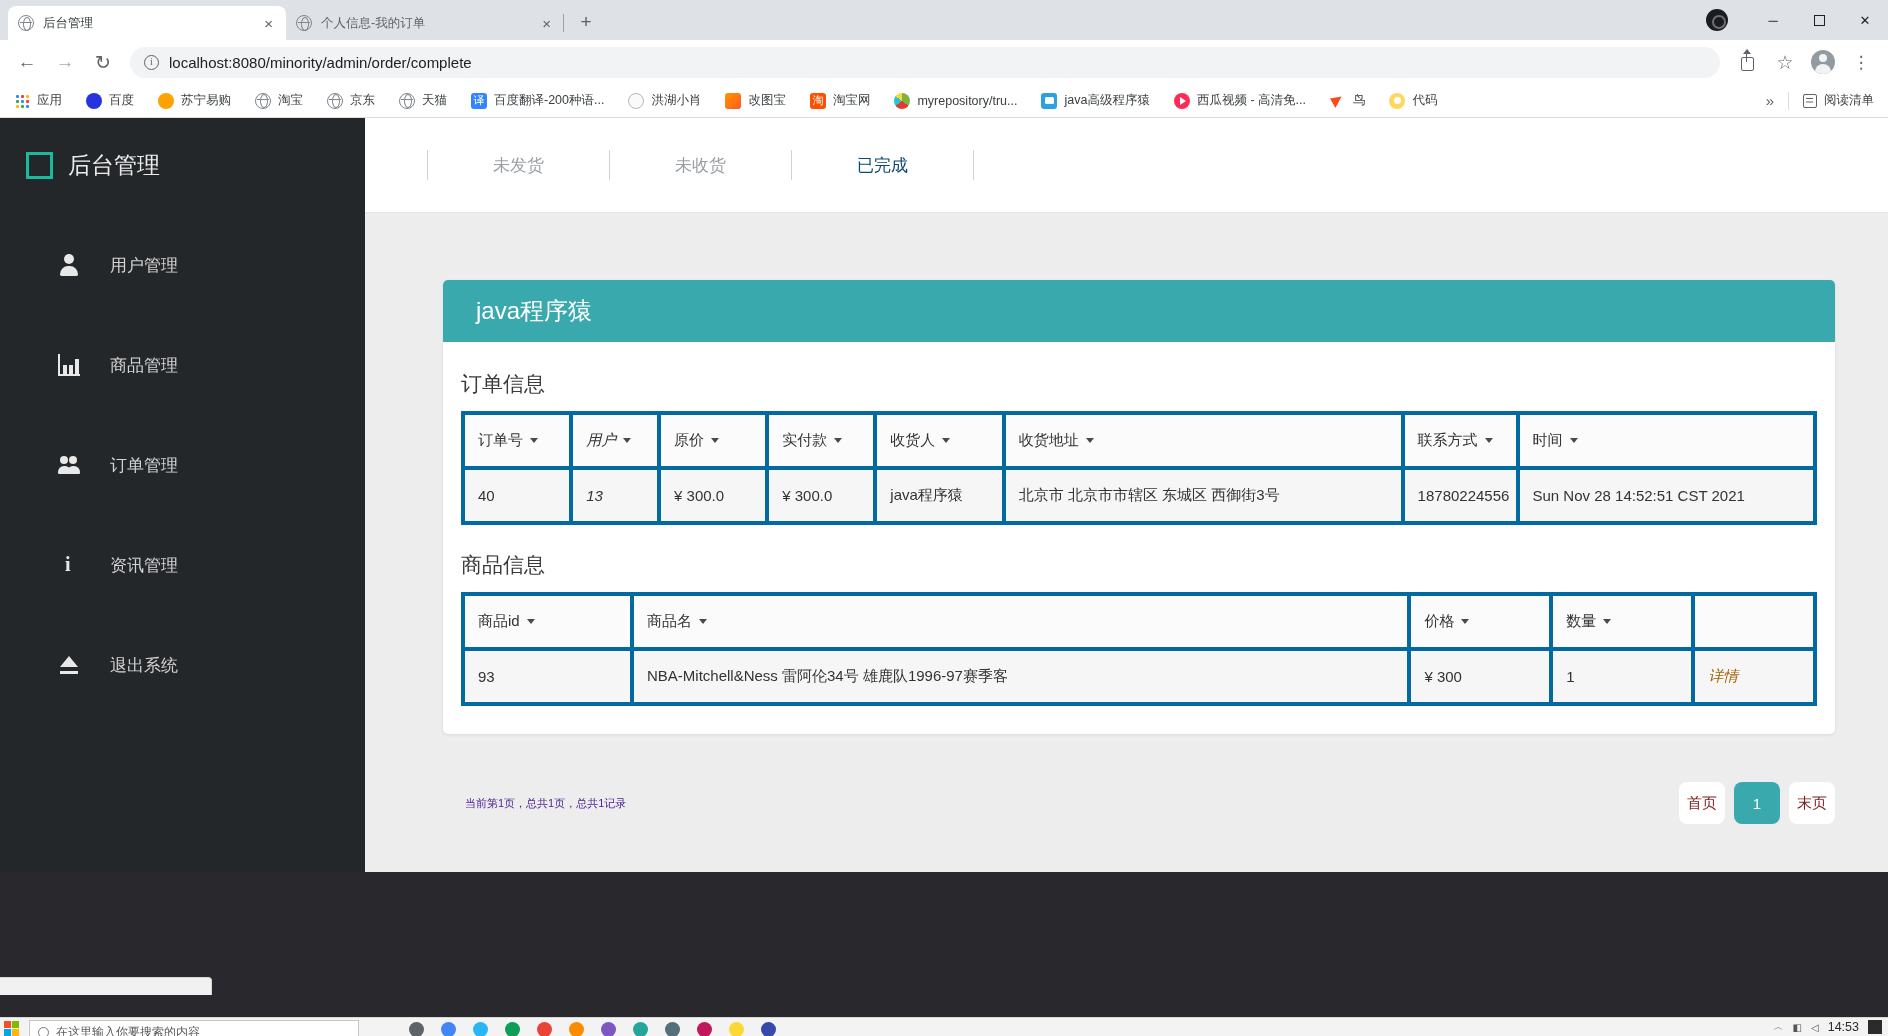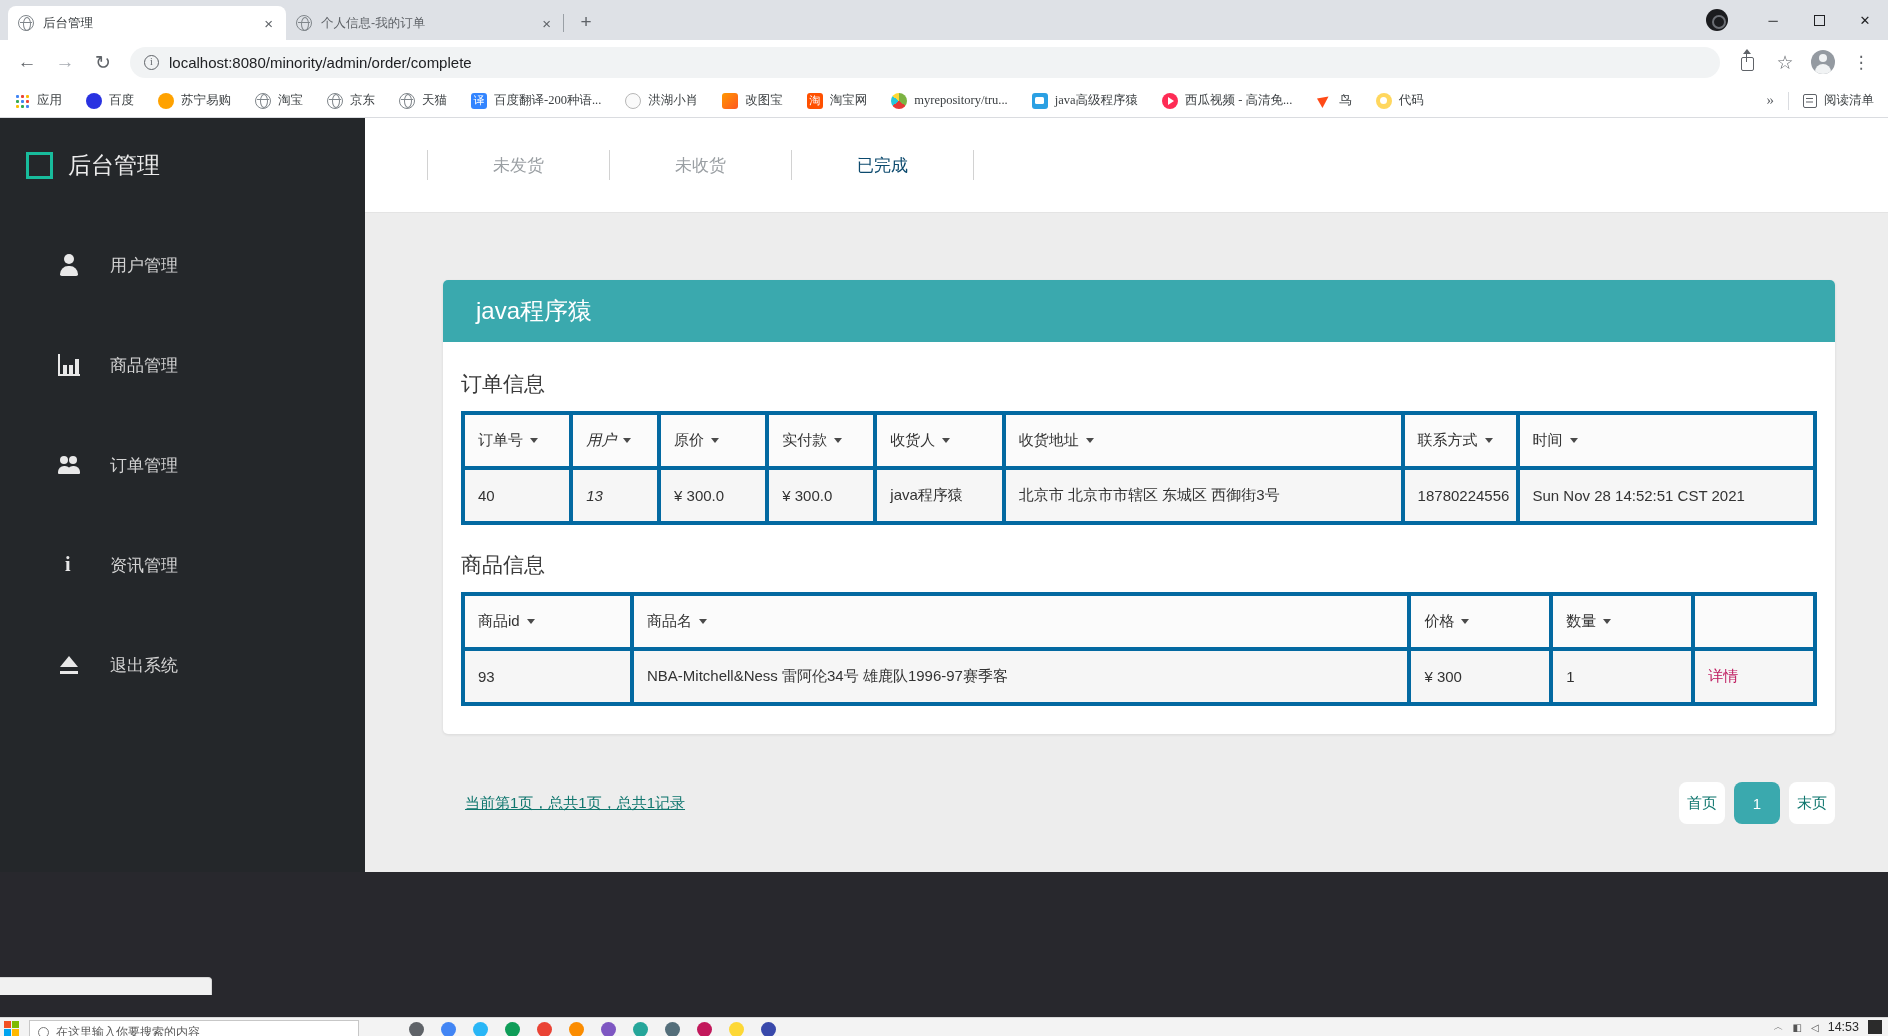--- a/index.html
+++ b/index.html
@@ -30,21 +30,21 @@
   .url-text { font-size: 15px; color: #202124; }
   .icon-share { width: 13px; height: 14px; border: 1.6px solid #5f6368; border-radius: 2px; position: relative; margin-top: 4px; }
   .icon-share::before { content:""; position: absolute; left: 4px; top: -7px; width: 1.8px; height: 11px; background: #5f6368; }
   .icon-share::after { content:""; position: absolute; left: 1.2px; top: -9px; border-left: 4px solid transparent; border-right: 4px solid transparent; border-bottom: 5px solid #5f6368; }
   .icon-star { font-size: 19px; color: #5f6368; }
   .icon-avatar { width: 24px; height: 24px; border-radius: 50%; background: #949aa1; position: relative; overflow: hidden; }
   .icon-avatar::before { content:""; position: absolute; top: 4px; left: 8px; width: 8px; height: 8px; border-radius: 50%; background: #f1f3f4; }
   .icon-avatar::after { content:""; position: absolute; top: 14px; left: 4px; width: 16px; height: 10px; border-radius: 8px 8px 0 0; background: #f1f3f4; }
   .icon-menu { font-size: 17px; color: #5f6368; letter-spacing: 0; }
 
-  .bookmarks { height: 34px; background: #fff; border-bottom: 1px solid #dadce0; display: flex; align-items: center; padding: 0 14px; gap: 34px; font-size: 12.5px; color: #3c4043; flex: 0 0 auto; font-family: Liberation Serif, serif; }
+  .bookmarks { height: 34px; background: #fff; border-bottom: 1px solid #dadce0; display: flex; align-items: center; padding: 0 14px; gap: 34px; font-size: 12.5px; color: #3c4043; flex: 0 0 auto; }
   .bm { display: flex; align-items: center; gap: 7px; white-space: nowrap; }
   .bm-right { margin-left: auto; display: flex; align-items: center; gap: 14px; }
   .bm-divider { width: 1px; height: 18px; background: #dadce0; }
   .chev { color: #5f6368; font-size: 15px; }
   .icon-readlist { width: 14px; height: 14px; border: 1.5px solid #5f6368; border-radius: 2px; position: relative; }
   .icon-readlist::before { content:""; position: absolute; left: 2px; top: 3px; width: 7px; height: 1.5px; background: #5f6368; box-shadow: 0 3.5px 0 #5f6368; }
 
   
   .fav { width: 16px; height: 16px; border-radius: 3px; display: inline-flex; align-items: center; justify-content: center; font-size: 11px; color: #fff; flex: 0 0 auto; position: relative; }
   .fav-grid::before { content:""; position: absolute; top: 2px; left: 2px; width: 3px; height: 3px; border-radius: 1px; background: #4285f4;
@@ -98,37 +98,37 @@
   .card { width: 1392px; margin: 67px 0 0 78px; background: #fff; border-radius: 5px; box-shadow: 0 1px 3px rgba(0,0,0,0.09); }
   .card-header { height: 62px; background: #3aa9ae; border-radius: 5px 5px 0 0; color: #fff; font-size: 24px; display: flex; align-items: center; padding-left: 33px; }
   .card-body { padding: 14px 18px 28px 18px; }
   .section-title { font-size: 21px; font-weight: normal; color: #3a3a3a; margin: 14px 0 13px 0; }
 
   table { width: 100%; border-collapse: collapse; table-layout: fixed; }
   th, td { border: 4px solid #0369a1; padding: 16px 13px; font-size: 15px; font-weight: normal; text-align: left; color: #333; overflow: hidden; white-space: nowrap; }
   thead th { background: #fbfbfb; border-bottom: 2px solid #dcdcdc; }
   tbody td { background: #f6f6f6; }
   .caret { display: inline-block; margin-left: 7px; vertical-align: 2px; border-left: 4.5px solid transparent; border-right: 4.5px solid transparent; border-top: 5.5px solid #4a4a4a; }
-  td.link-cell { color: #be185d; cursor: pointer; }
+  td.link-cell { color: #a16207; cursor: pointer; font-style: italic; }
   #order-table th:nth-child(1), #order-table td:nth-child(1) { width: 8%; }
   #order-table th:nth-child(2), #order-table td:nth-child(2) { width: 6.5%; font-style: italic; }
   #order-table th:nth-child(3), #order-table td:nth-child(3) { width: 8%; }
   #order-table th:nth-child(4), #order-table td:nth-child(4) { width: 8%; }
   #order-table th:nth-child(5), #order-table td:nth-child(5) { width: 9.5%; }
   #order-table th:nth-child(6), #order-table td:nth-child(6) { width: 29.5%; }
   #order-table th:nth-child(7), #order-table td:nth-child(7) { width: 8.5%; }
   #goods-table th:nth-child(1), #goods-table td:nth-child(1) { width: 12.5%; }
   #goods-table th:nth-child(2), #goods-table td:nth-child(2) { width: 57.5%; }
   #goods-table th:nth-child(3), #goods-table td:nth-child(3) { width: 10.5%; }
   #goods-table th:nth-child(4), #goods-table td:nth-child(4) { width: 10.5%; }
 
   .pager-row { width: 1392px; margin: 48px 0 0 78px; display: flex; align-items: center; }
-  .pager-summary { font-size: 15px; color: #0f766e; padding-left: 22px; text-decoration: underline; }
+  .pager-summary { font-size: 11px; color: #4c1d95; padding-left: 22px; }
   .pager-buttons { margin-left: auto; display: flex; gap: 9px; }
-  .pgbtn { min-width: 46px; height: 42px; border: none; border-radius: 8px; background: #fff; color: #0f766e; font-size: 15px; font-family: inherit; cursor: pointer; }
+  .pgbtn { min-width: 46px; height: 42px; border: none; border-radius: 8px; background: #fff; color: #7f1d1d; font-size: 15px; font-family: inherit; cursor: pointer; }
   .pgbtn.active { background: #3aa9ae; color: #fff; }
 
   .status-bubble { position: absolute; left: 0; bottom: 22px; width: 212px; height: 18px; background: #f1f1f1; border: 1px solid #d7d7d7; border-left: none; border-bottom: none; border-radius: 0 4px 0 0; }
 
   
   .taskbar { height: 19px; background: #f3f3f3; border-top: 1px solid #d8d8d8; display: flex; align-items: flex-start; gap: 10px; padding: 2px 6px 0 4px; flex: 0 0 auto; overflow: hidden; }
   .winlogo { width: 15px; height: 15px; display: grid; grid-template-columns: 7px 7px; grid-template-rows: 7px 7px; gap: 1px; margin-top: 1px; }
   .winlogo span:nth-child(1){ background:#f25022; } .winlogo span:nth-child(2){ background:#7fba00; }
   .winlogo span:nth-child(3){ background:#00a4ef; } .winlogo span:nth-child(4){ background:#ffb900; }
   .tsearch { width: 330px; height: 24px; background: #fff; border: 1px solid #c7c7c7; display: flex; align-items: center; gap: 7px; padding: 0 8px; font-size: 12px; color: #5a5a5a; }

